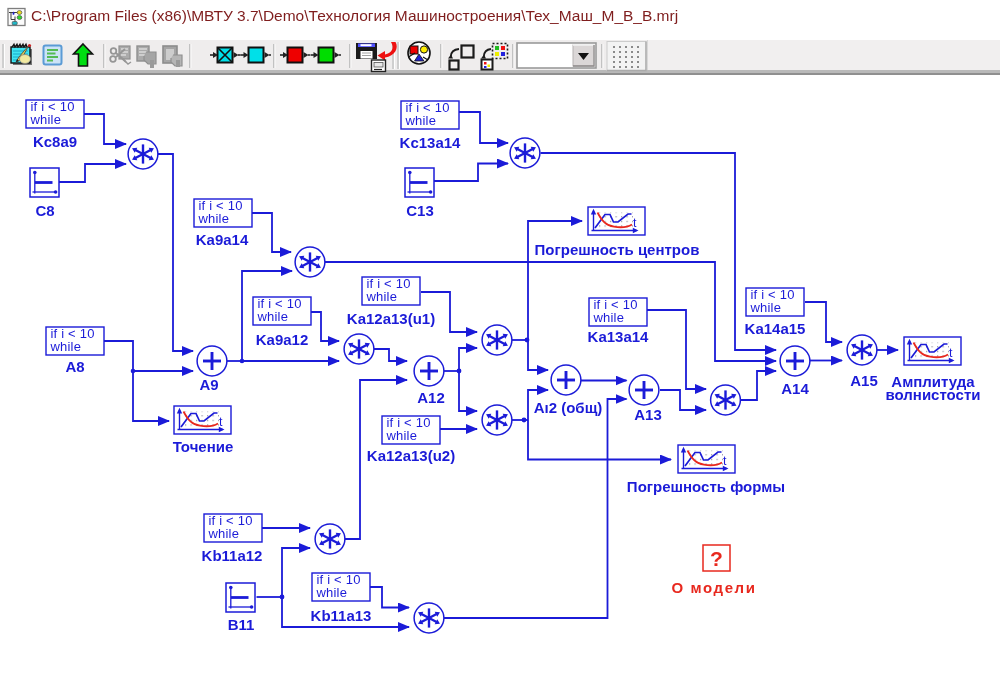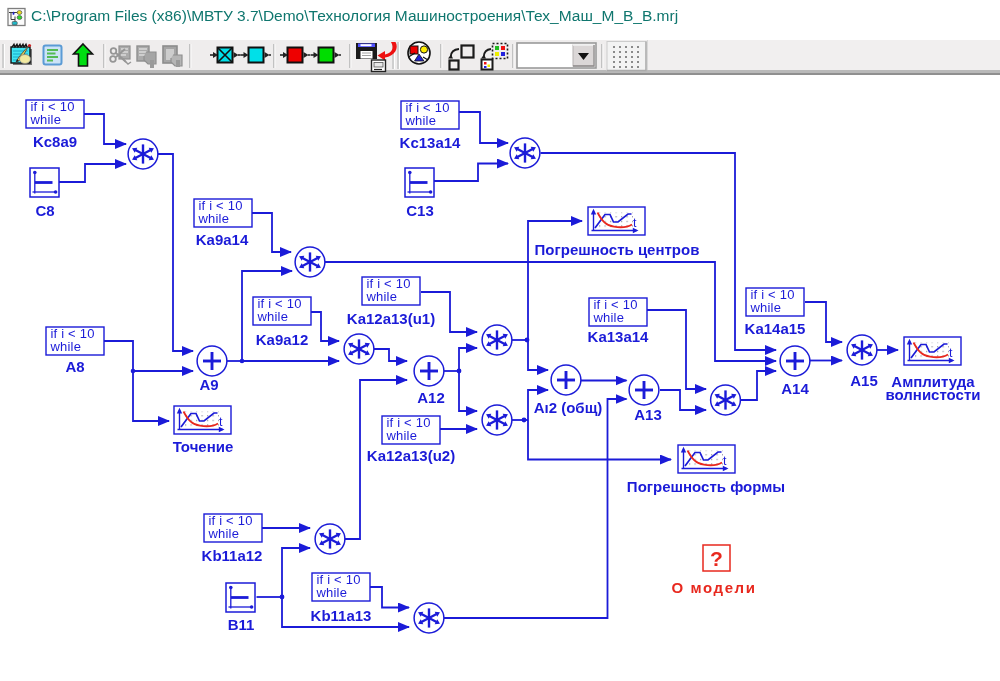--- a/index.html
+++ b/index.html
@@ -1,19 +1,19 @@
 <!DOCTYPE html>
 <html><head>
 <meta charset="utf-8">
 <style>
   html,body{margin:0;padding:0;}
   body{width:1000px;height:681px;background:#ffffff;position:relative;overflow:hidden;
        font-family:"Liberation Sans", sans-serif;}
   #titlebar{position:absolute;left:0;top:0;width:1000px;height:40px;background:#ffffff;}
-  #titletxt{position:absolute;left:31px;top:7px;font-size:15.5px;color:#0f766e;}
+  #titletxt{position:absolute;left:31px;top:7px;font-size:15.5px;color:#7f1d1d;}
   #tbar{position:absolute;left:0;top:40px;width:647px;height:30px;background:#efeded;}
   #tbar2{position:absolute;left:647px;top:40px;width:353px;height:30px;background:#f1efef;border-left:1px solid #d8d8d8;}
   .strip1{position:absolute;left:0;top:70px;width:1000px;height:2.5px;background:#b9b9b9;}
   .strip2{position:absolute;left:0;top:72.5px;width:1000px;height:2px;background:#8f8f8f;}
   #diag{position:absolute;left:0;top:0;}
 </style>
 </head>
 <body>
 <div id="titlebar"></div>
 <div id="tbar"></div>

